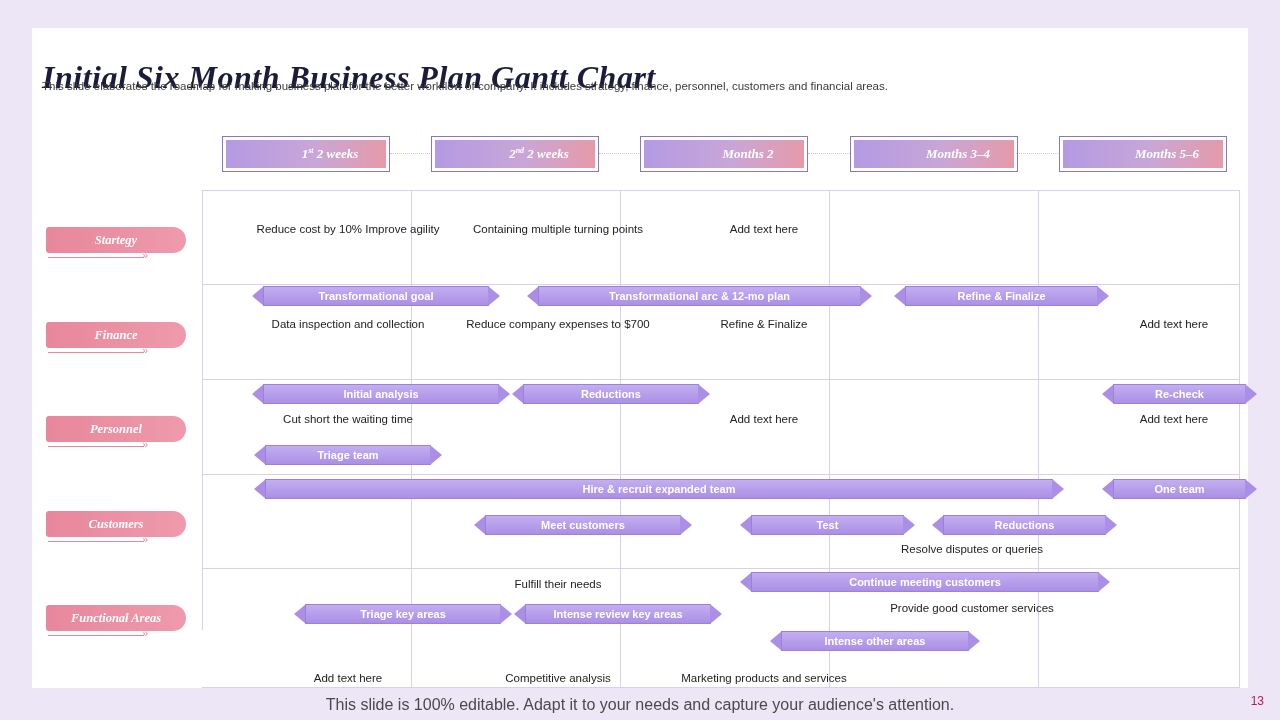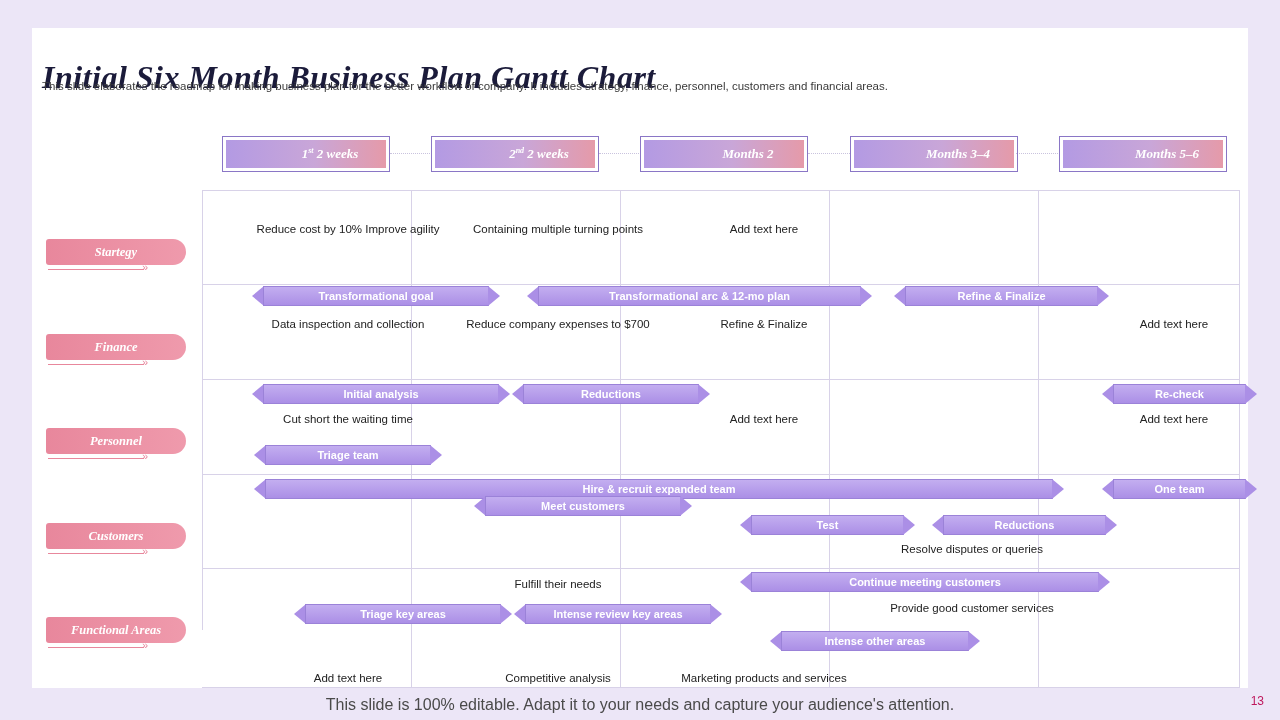--- a/index.html
+++ b/index.html
@@ -43,21 +43,21 @@
     font-style:italic;font-weight:bold;
     font-size:13px;color:#ffffff;
   }
   .phase sup{font-size:8px;}
   .dotline{
     position:absolute;top:17px;height:1px;
     border-top:1px dotted #c9c3de;
   }
   
   .rowlabel{
-    position:absolute;left:14px;width:140px;height:26px;margin-top:12px;
+    position:absolute;left:14px;width:140px;height:26px;
   }
   .rowlabel .tag{
     position:absolute;left:0;top:0;width:140px;height:26px;
     background:linear-gradient(90deg,#e8879c 0%, #ef9aac 100%);
     border-radius:3px 13px 13px 3px;
     display:flex;align-items:center;justify-content:center;
   }
   .rowlabel .tag span{
     font-family:"Liberation Serif", serif;
     font-style:italic;font-weight:bold;
@@ -295,21 +295,21 @@
         <div class="tipR"></div>
         <div class="lbl">Hire &amp; recruit expanded team</div>
       </div>
     <div class="bar" style="left:900px;top:289px;width:155px;">
         <div class="tipL"></div>
         <div class="body"></div>
         <div class="tipR"></div>
         <div class="lbl">One team</div>
       </div>
 
-    <div class="bar" style="left:272px;top:306px;width:218px;">
+    <div class="bar" style="left:272px;top:325px;width:218px;">
         <div class="tipL"></div>
         <div class="body"></div>
         <div class="tipR"></div>
         <div class="lbl">Meet customers</div>
       </div>
     <div class="bar" style="left:538px;top:325px;width:175px;">
         <div class="tipL"></div>
         <div class="body"></div>
         <div class="tipR"></div>
         <div class="lbl">Test</div>

